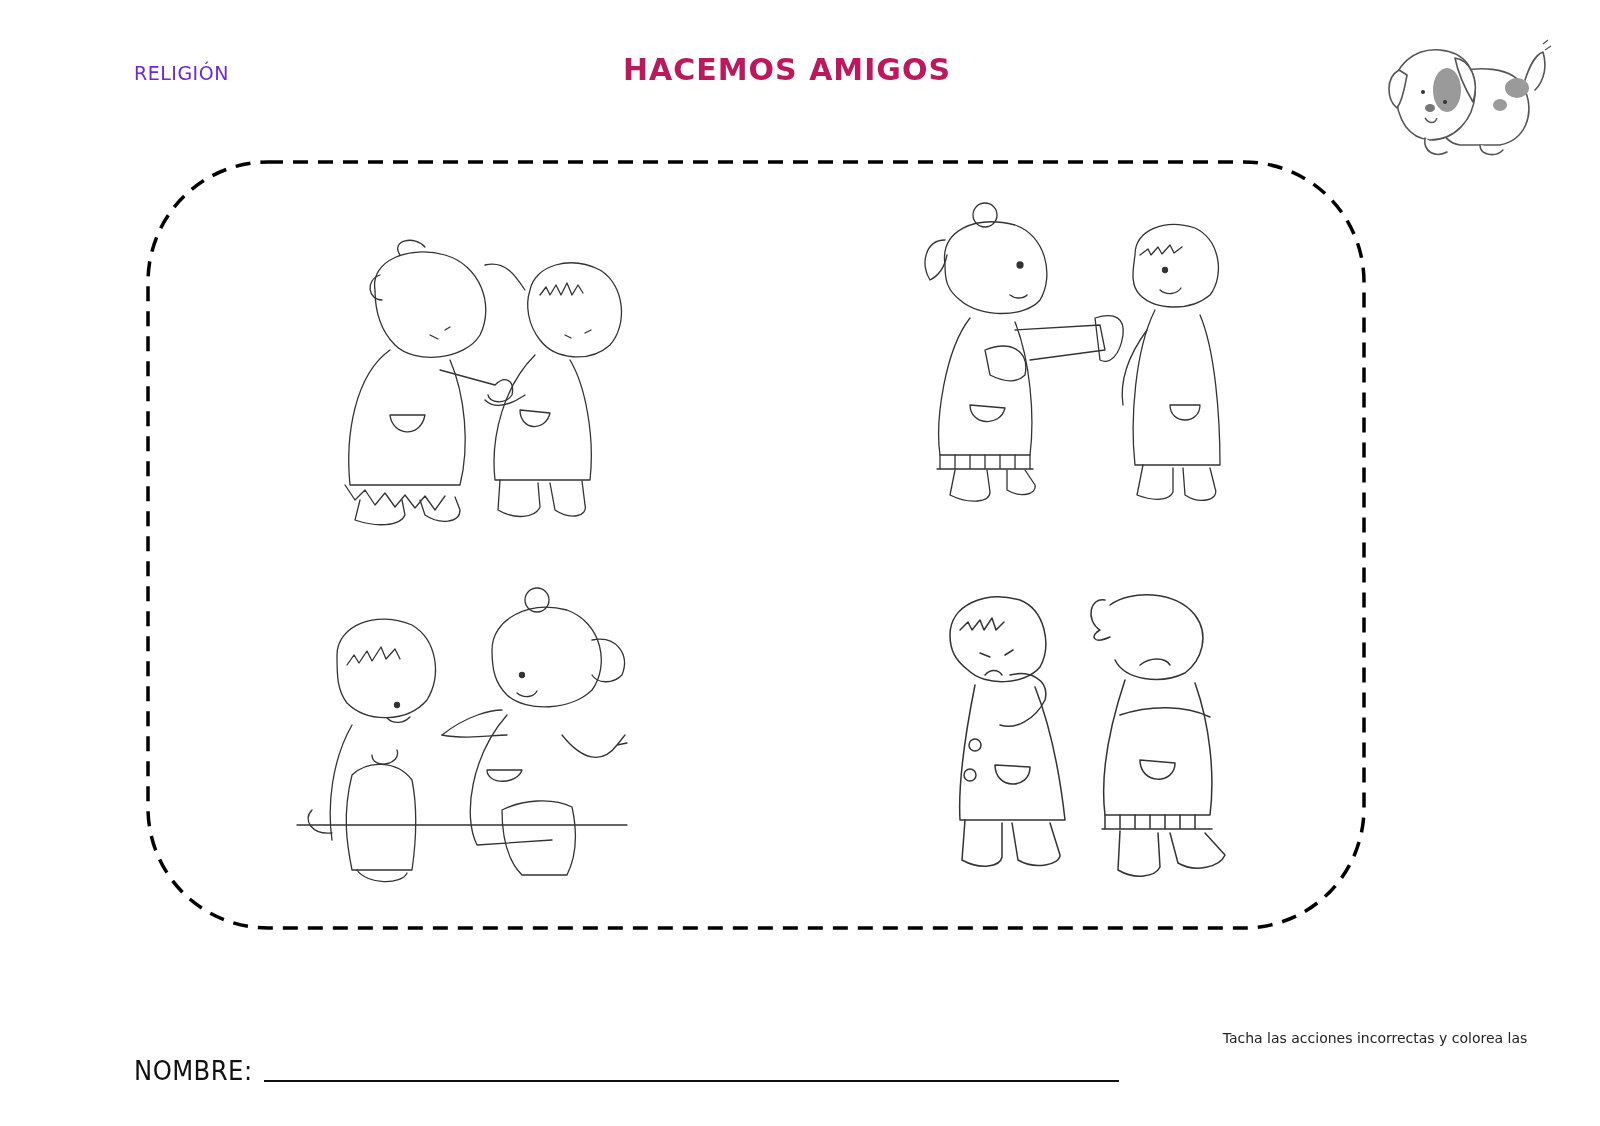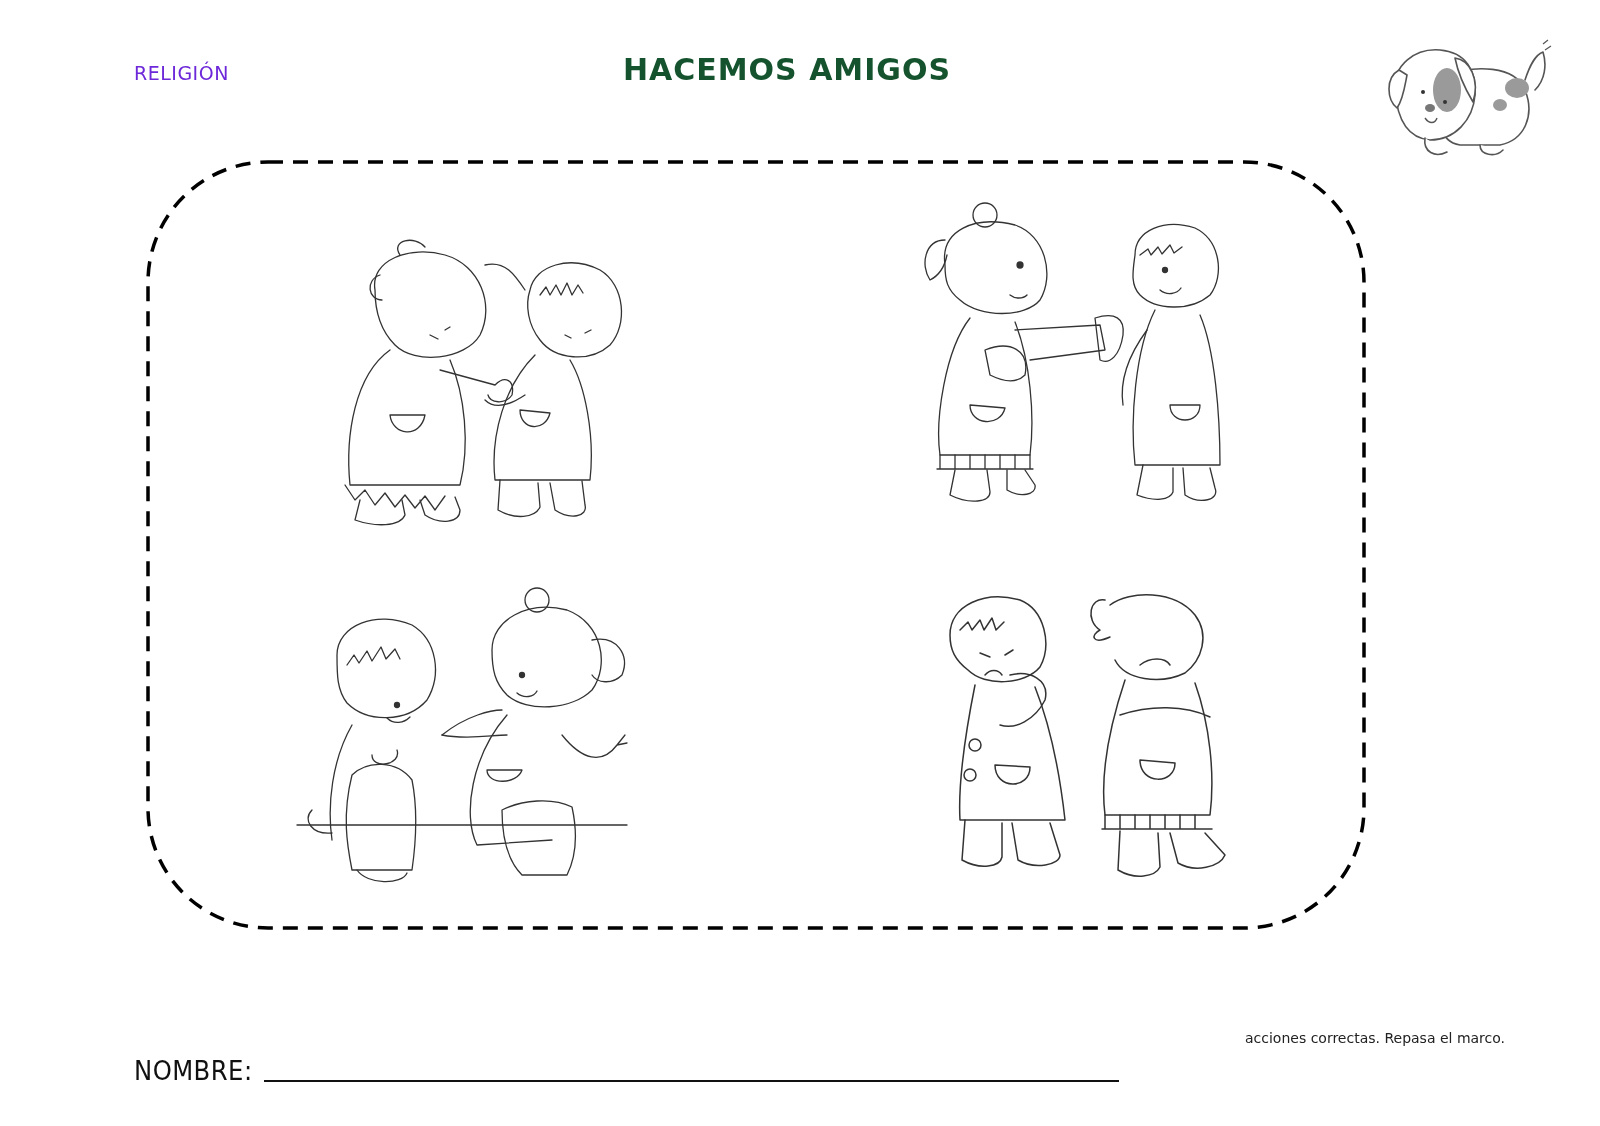--- a/index.html
+++ b/index.html
@@ -1,18 +1,18 @@
 <!DOCTYPE html>
 <html><head>
   <meta charset="utf-8">
   <style>
     html, body { margin: 0; padding: 0; background: #ffffff; }
     body { width: 1600px; height: 1126px; position: relative; overflow: hidden; font-family: "DejaVu Sans", sans-serif; color: #111; }
     .subject { position: absolute; left: 134px; top: 62px; font-family: "DejaVu Sans", sans-serif; font-size: 19px; letter-spacing: 0.5px; color: #6d28d9; }
-    .title { position: absolute; left: 0; width: 1600px; top: 52px; text-align: center; font-family: "DejaVu Sans", sans-serif; font-weight: bold; font-size: 30px; letter-spacing: 1px; color: #14532d; padding-right: 10px; box-sizing: border-box; }
+    .title { position: absolute; left: 0; width: 1600px; top: 52px; text-align: center; font-family: "DejaVu Sans", sans-serif; font-weight: bold; font-size: 30px; letter-spacing: 1px; color: #be185d; padding-right: 10px; box-sizing: border-box; }
     .title span { display: inline-block; transform: translateX(-8px); }
     .mascot { position: absolute; left: 1385px; top: 30px; width: 170px; height: 140px; }
     .frame { position: absolute; left: 146px; top: 160px; width: 1256px; height: 792px; }
     .illus { position: absolute; }
     .name-row { position: absolute; left: 134px; top: 1054px; display: flex; align-items: flex-end; }
     .name-label { font-family: "DejaVu Sans", sans-serif; font-size: 27px; color: #111; letter-spacing: 0.5px; transform: scaleX(0.9); transform-origin: left bottom; }
     .name-line { width: 855px; border-bottom: 2px solid #111; height: 26px; margin-left: -2px; margin-bottom: 4px; }
     .instructions { position: absolute; left: 1205px; top: 1026px; width: 340px; text-align: center; font-family: "DejaVu Sans", sans-serif; font-size: 14px; line-height: 24px; color: #222; }
   </style>
 </head>
@@ -157,14 +157,14 @@
     <path d="M230 258 L 238 288 C 255 298, 280 292, 285 280 L 265 258"></path>
   </g>
 </svg>
 
 <div class="name-row">
   <span class="name-label">NOMBRE:</span>
   <div class="name-line"></div>
 </div>
 
 <div class="instructions">
-  <div>acciones correctas. Repasa el marco.</div>
+  <div>Tacha las acciones incorrectas y colorea las</div>
 </div>
 
 </body></html>

